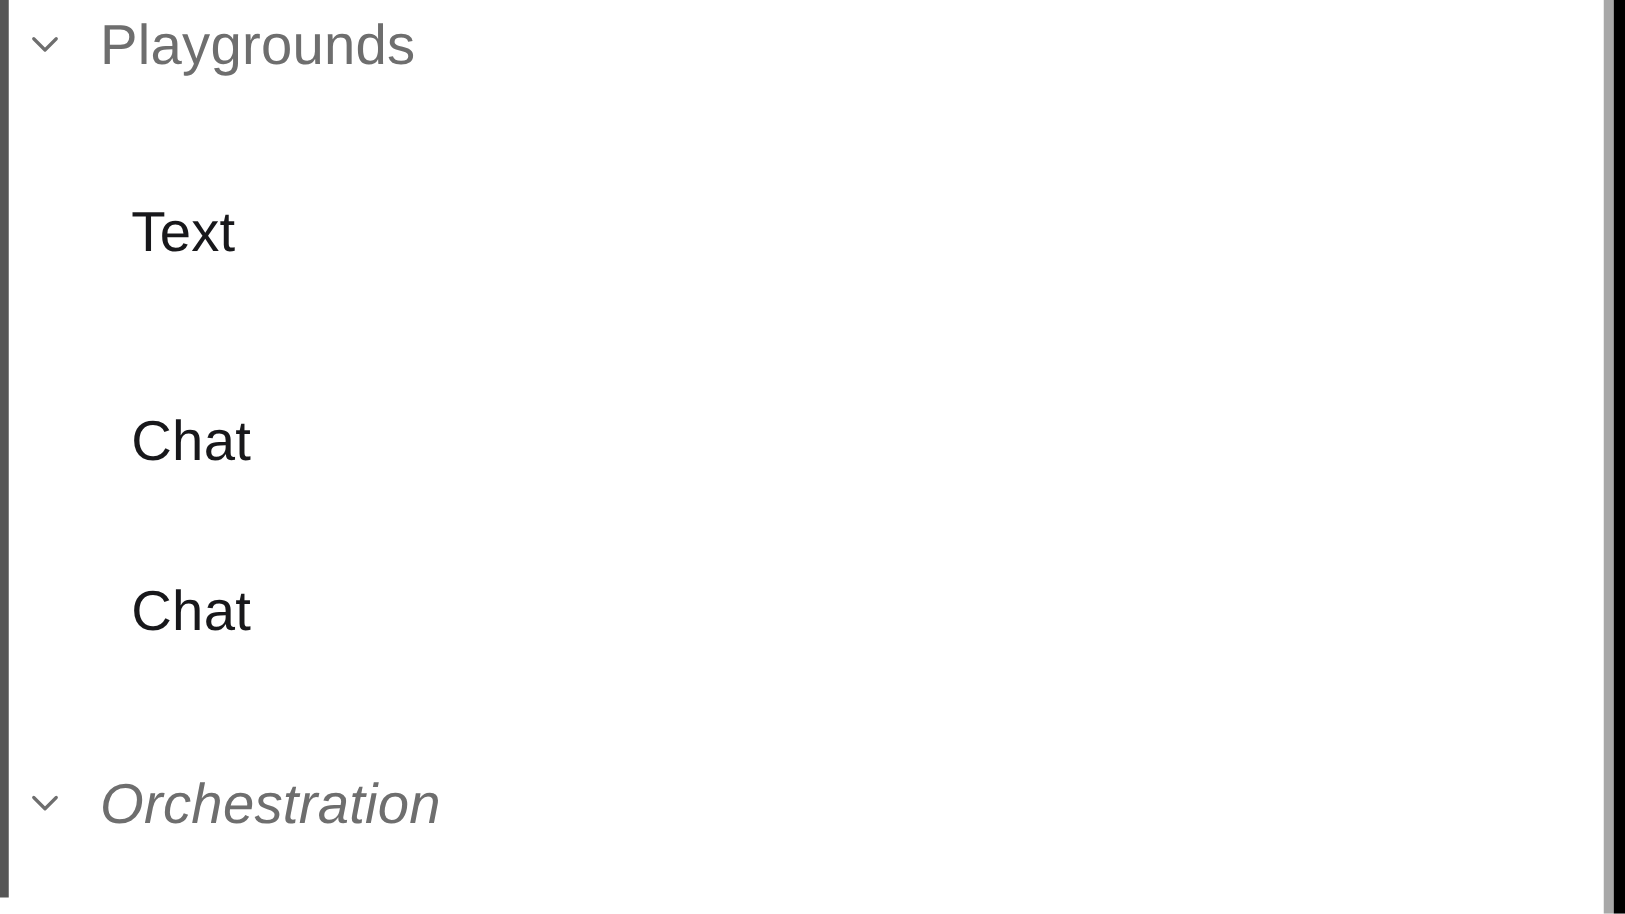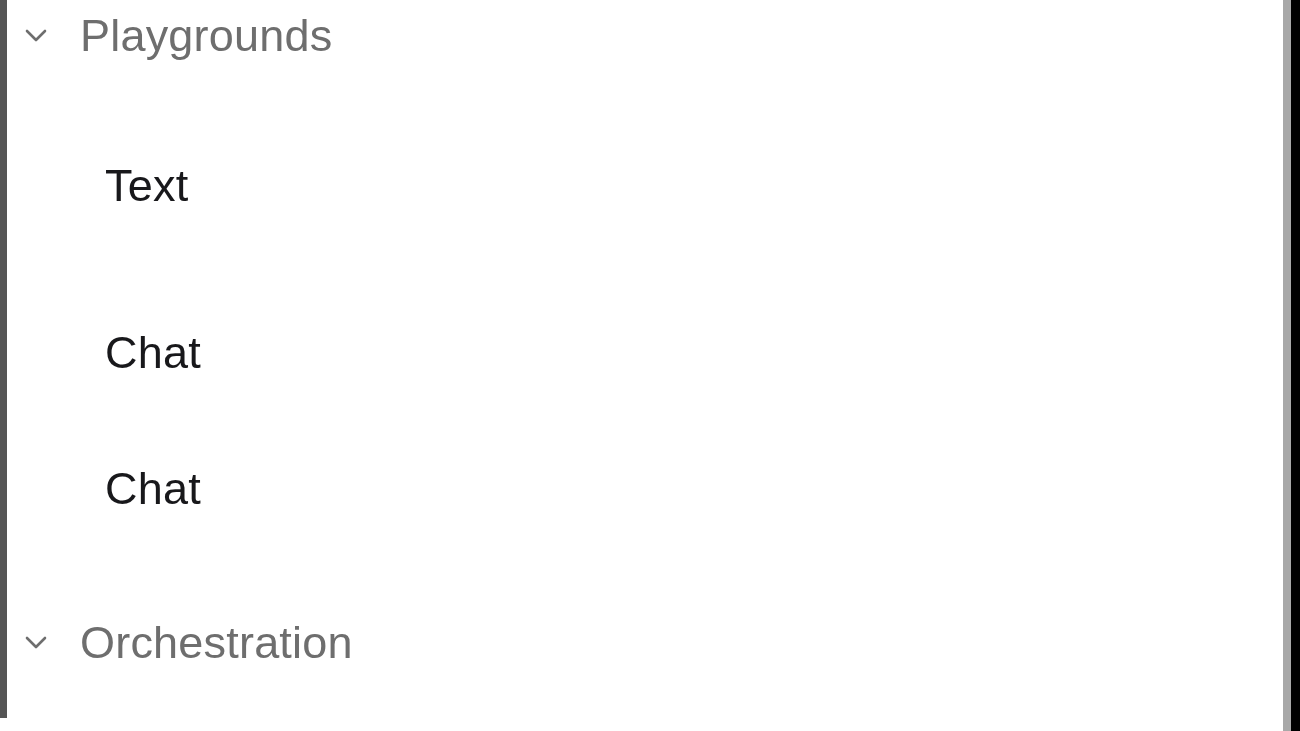--- a/index.html
+++ b/index.html
@@ -111,21 +111,21 @@
     color: #18181b;
     letter-spacing: 0.2px;
     white-space: nowrap;
   }
 
   
   #row-playgrounds   { top: 7px; }
   #row-text          { top: 157px; }
   #row-chat          { top: 300px; margin-top: 24px; }
   #row-image         { top: 460px; }
-  #row-orchestration { top: 614px; }
+  #row-orchestration { top: 614px; font-style: italic; }
 </style>
 </head>
 <body>
 
 <div id="screen">
 
   <div class="left-edge"></div>
 
   <nav class="nav-tree">
 

